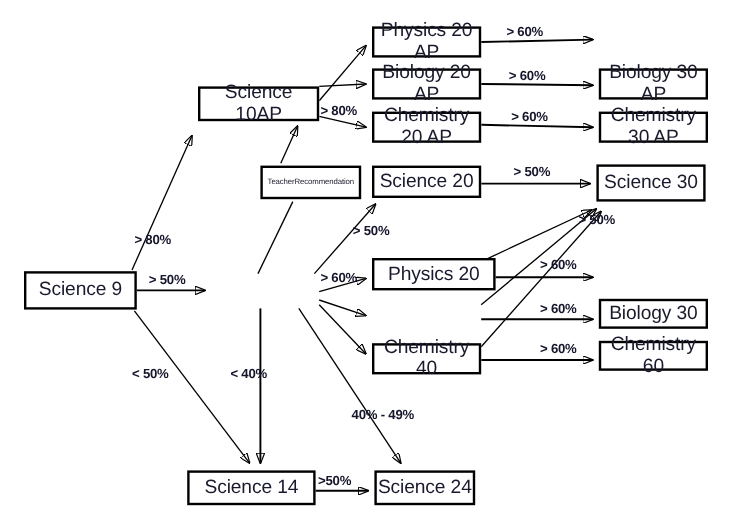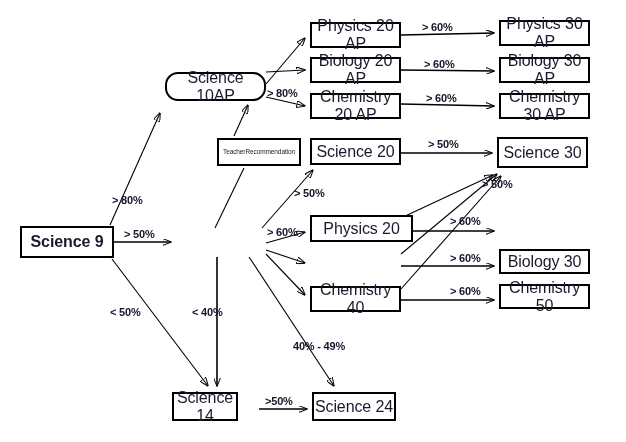--- a/index.html
+++ b/index.html
@@ -108,39 +108,38 @@
     <line class="thin" x1="401" y1="254" x2="497" y2="174" marker-end="url(#ah)"></line>
     <line class="thin" x1="401" y1="289" x2="501" y2="176" marker-end="url(#ah)"></line>
 
     <line class="med" x1="217" y1="257" x2="217" y2="386" marker-end="url(#ah)"></line>
 
     <line class="thin" x1="249" y1="257" x2="334" y2="386" marker-end="url(#ah)"></line>
 
     <line class="med" x1="259" y1="409" x2="307" y2="409" marker-end="url(#ah)"></line>
   </svg>
 
-  <div class="node" id="n-science9" style="left: 20px; top: 226px; width: 94px; height: 32px; font-weight: bold;">Science 9</div>
-  <div class="node" id="n-science10ap" style="left: 165px; top: 72px; width: 101px; height: 29px; border-radius: 13px;">Science 10AP</div>
+  <div class="node" id="n-science9" style="left: 20px; top: 226px; width: 94px; height: 32px;">Science 9</div>
+  <div class="node" id="n-science10ap" style="left: 165px; top: 72px; width: 101px; height: 29px;">Science 10AP</div>
   <div class="node small" id="n-teacherrec" style="left: 217px; top: 138px; width: 84px; height: 28px;">
       <div>Teacher</div>
       <div>Recommendation</div>
     </div>
   <div class="node" id="n-physics20ap" style="left: 310px; top: 22px; width: 91px; height: 26px;">Physics 20 AP</div>
   <div class="node" id="n-biology20ap" style="left: 310px; top: 57px; width: 91px; height: 26px;">Biology 20 AP</div>
   <div class="node" id="n-chemistry20ap" style="left: 310px; top: 93px; width: 91px; height: 26px;">Chemistry 20 AP</div>
-  <div class="node" id="n-physics30ap" style="left: 499px; top: 20px; width: 91px; height: 26px;">Physics 30 AP</div>
   <div class="node" id="n-biology30ap" style="left: 499px; top: 57px; width: 91px; height: 26px;">Biology 30 AP</div>
   <div class="node" id="n-chemistry30ap" style="left: 499px; top: 93px; width: 91px; height: 26px;">Chemistry 30 AP</div>
   <div class="node" id="n-science20" style="left: 310px; top: 138px; width: 91px; height: 27px;">Science 20</div>
   <div class="node" id="n-science30" style="left: 497px; top: 137px; width: 91px; height: 31px;">Science 30</div>
   <div class="node" id="n-physics20" style="left: 310px; top: 215px; width: 103px; height: 27px;">Physics 20</div>
   <div class="node" id="n-chemistry20" style="left: 310px; top: 286px; width: 91px; height: 26px;">Chemistry 40</div>
   <div class="node" id="n-biology30" style="left: 499px; top: 249px; width: 91px; height: 25px;">Biology 30</div>
-  <div class="node" id="n-chemistry30" style="left: 499px; top: 284px; width: 91px; height: 25px;">Chemistry 50</div>
-  <div class="node" id="n-science14" style="left: 172px; top: 392px; width: 66px; height: 29px;">Science 14</div>
+  <div class="node" id="n-chemistry30" style="left: 499px; top: 284px; width: 91px; height: 25px;">Chemistry 60</div>
+  <div class="node" id="n-science14" style="left: 156px; top: 392px; width: 107px; height: 29px;">Science 14</div>
   <div class="node" id="n-science24" style="left: 312px; top: 392px; width: 84px; height: 29px;">Science 24</div>
 
   <div id="label-host">
       <div class="edge-label" style="left: 124px; top: 228px;">&gt; 50%</div>
       <div class="edge-label" style="left: 112px; top: 194px;">&gt; 80%</div>
       <div class="edge-label" style="left: 110px; top: 306px;">&lt; 50%</div>
       <div class="edge-label" style="left: 267px; top: 87px;">&gt; 80%</div>
       <div class="edge-label" style="left: 422px; top: 21px;">&gt; 60%</div>
       <div class="edge-label" style="left: 424px; top: 58px;">&gt; 60%</div>
       <div class="edge-label" style="left: 426px; top: 92px;">&gt; 60%</div>

